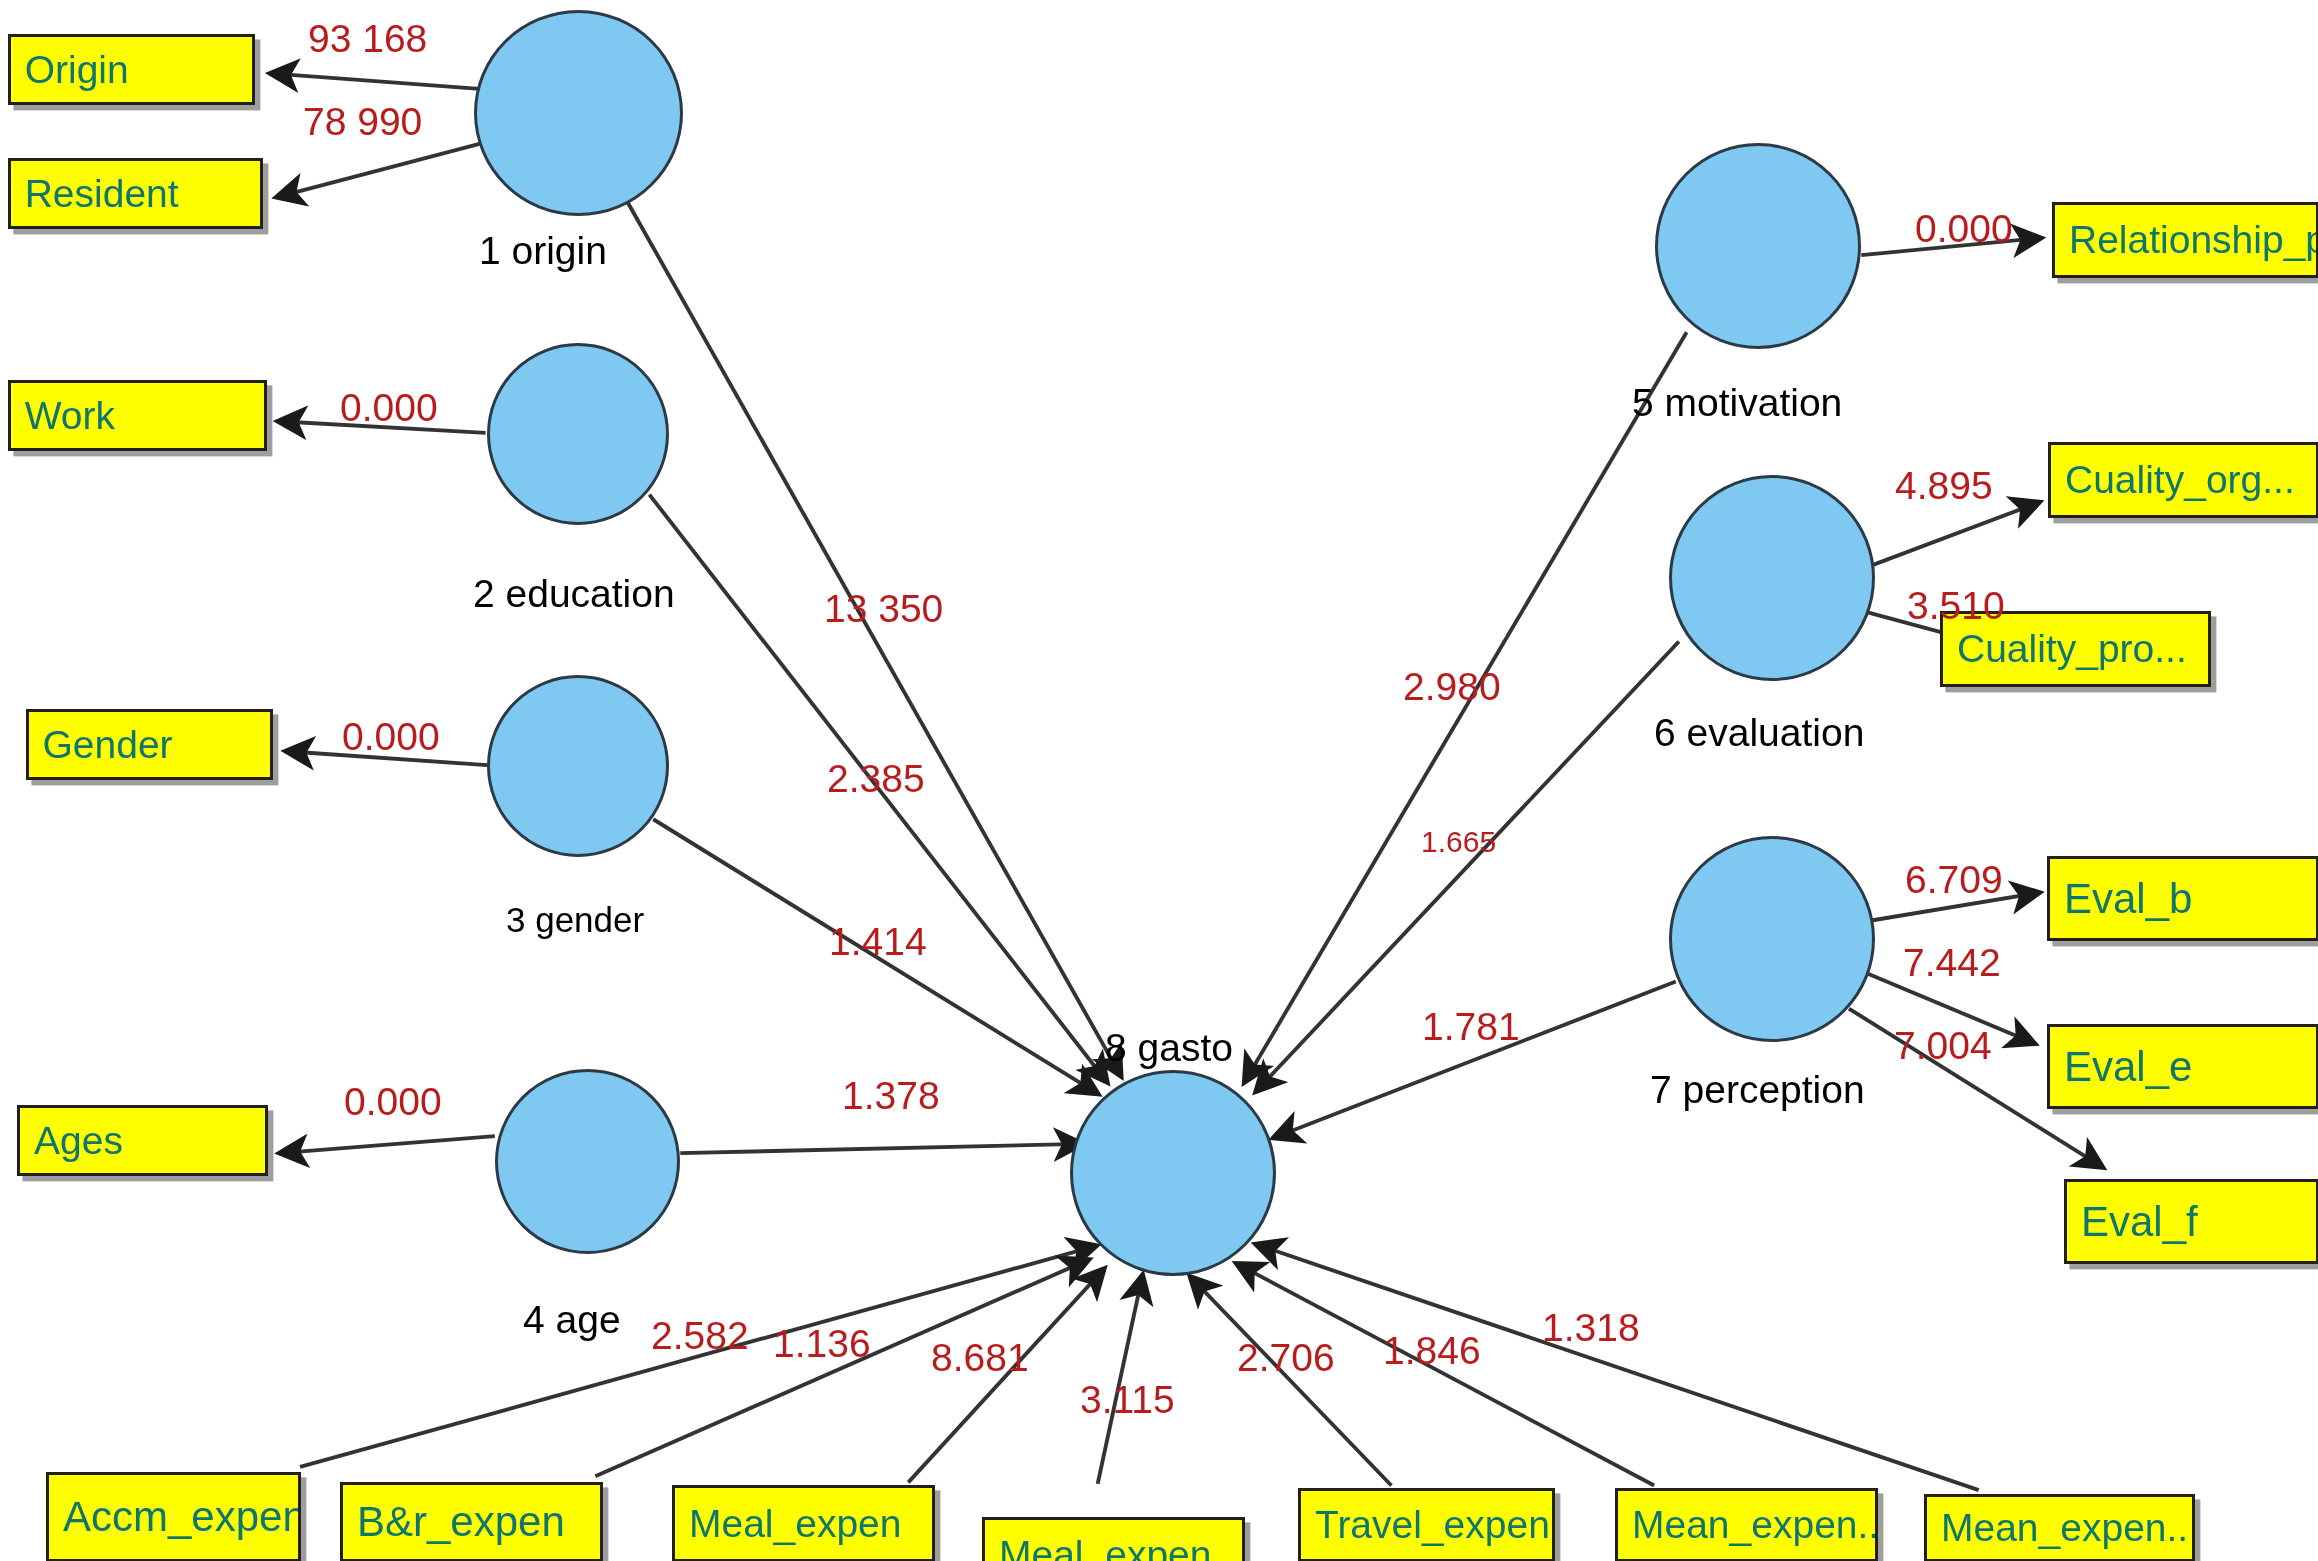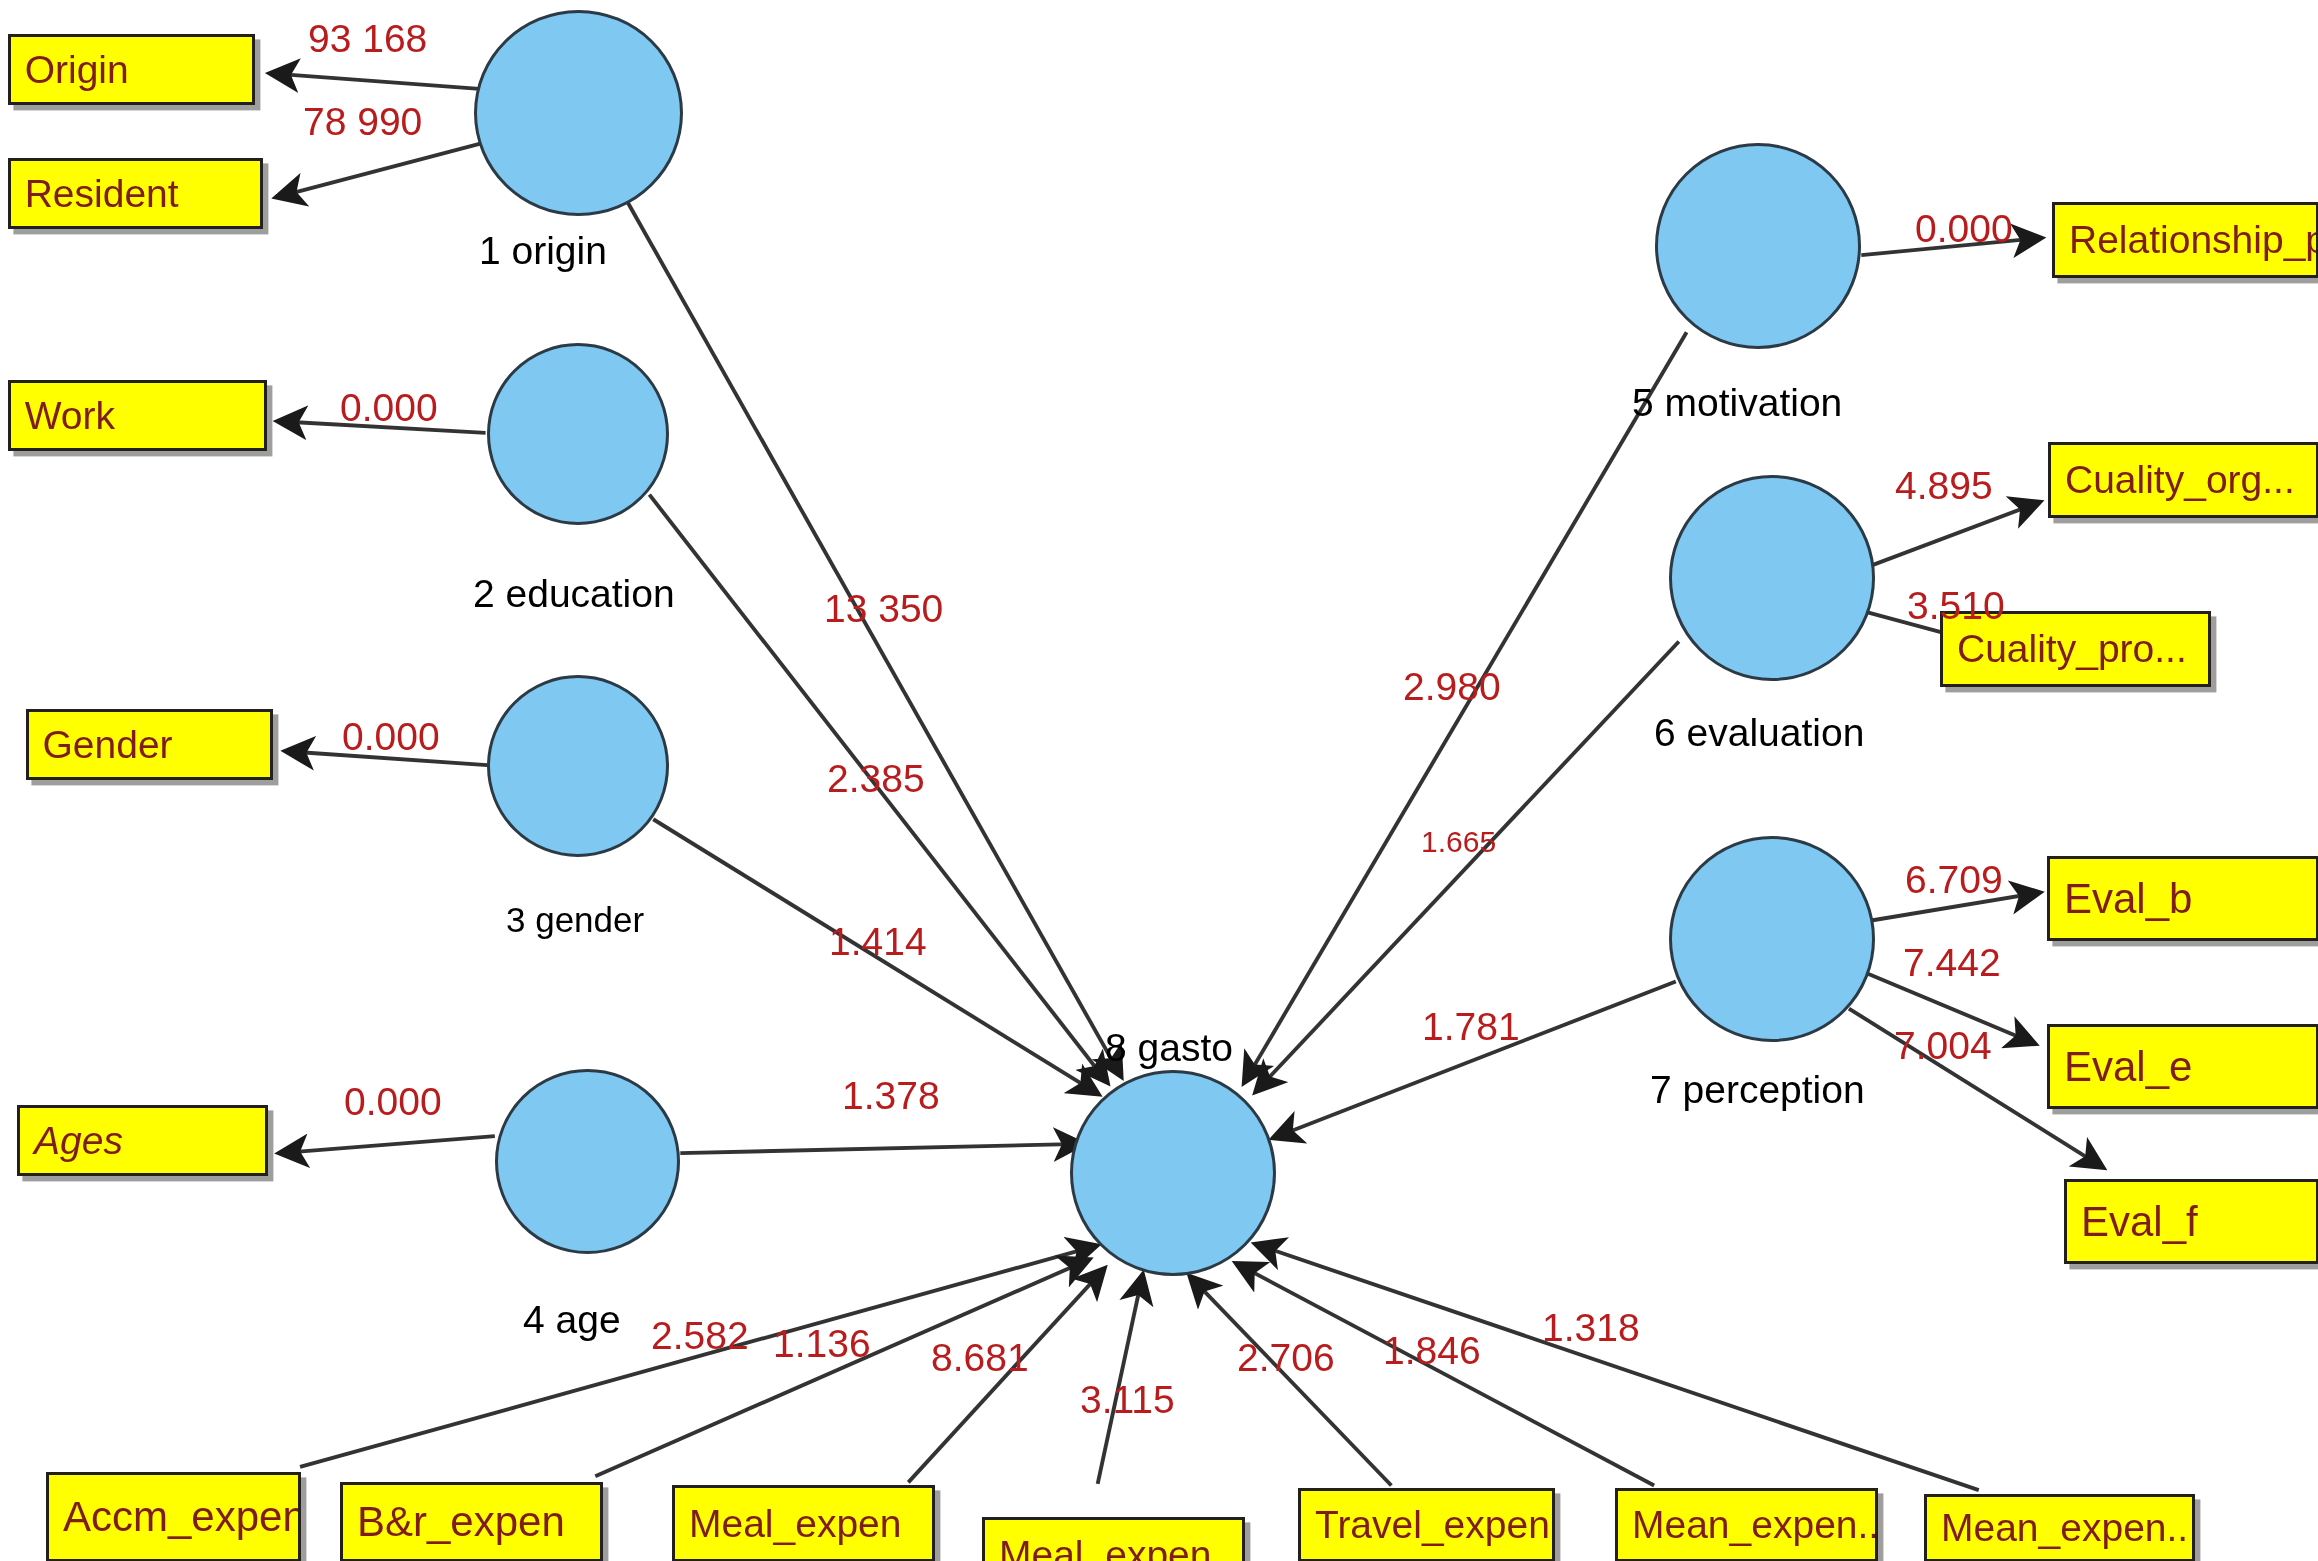--- a/index.html
+++ b/index.html
@@ -11,21 +11,21 @@
     overflow:hidden;
   }
   #edges{position:absolute;left:0;top:0;width:2319px;height:1562px;}
   .node-box{
     position:absolute;
     background:#FFFF00;
     border:3.9px solid #231f1b;
     box-sizing:border-box;
     box-shadow:5.4px 5.4px 0 rgba(40,40,40,0.45);
     display:flex;align-items:center;
-    color:#7f1d1d;
+    color:#0f766e;
     white-space:nowrap;
     overflow:hidden;
   }
   .node-box span{padding-left:14px;}
   .node-circle{
     position:absolute;
     background:#7FC8F2;
     border:3.1px solid #2b3a45;
     border-radius:50%;
     box-sizing:border-box;
@@ -87,21 +87,21 @@
       </div>
       <div class="node-box" style="left: 7.7px; top: 158px; width: 255px; height: 71px; font-size: 39px;">
         <span>Resident</span>
       </div>
       <div class="node-box" style="left: 7.7px; top: 380px; width: 259px; height: 71px; font-size: 39px;">
         <span>Work</span>
       </div>
       <div class="node-box" style="left: 25.5px; top: 709px; width: 247px; height: 71px; font-size: 39px;">
         <span>Gender</span>
       </div>
-      <div class="node-box" style="left: 17px; top: 1105px; width: 251px; height: 71px; font-size: 39px; font-style: italic;">
+      <div class="node-box" style="left: 17px; top: 1105px; width: 251px; height: 71px; font-size: 39px;">
         <span>Ages</span>
       </div>
       <div class="node-box" style="left: 2052px; top: 202px; width: 267px; height: 76px; font-size: 39px;">
         <span>Relationship_p</span>
       </div>
       <div class="node-box" style="left: 2048px; top: 442px; width: 271px; height: 76px; font-size: 39px;">
         <span>Cuality_org...</span>
       </div>
       <div class="node-box" style="left: 1940px; top: 611px; width: 271px; height: 76px; font-size: 39px;">
         <span>Cuality_pro...</span>

